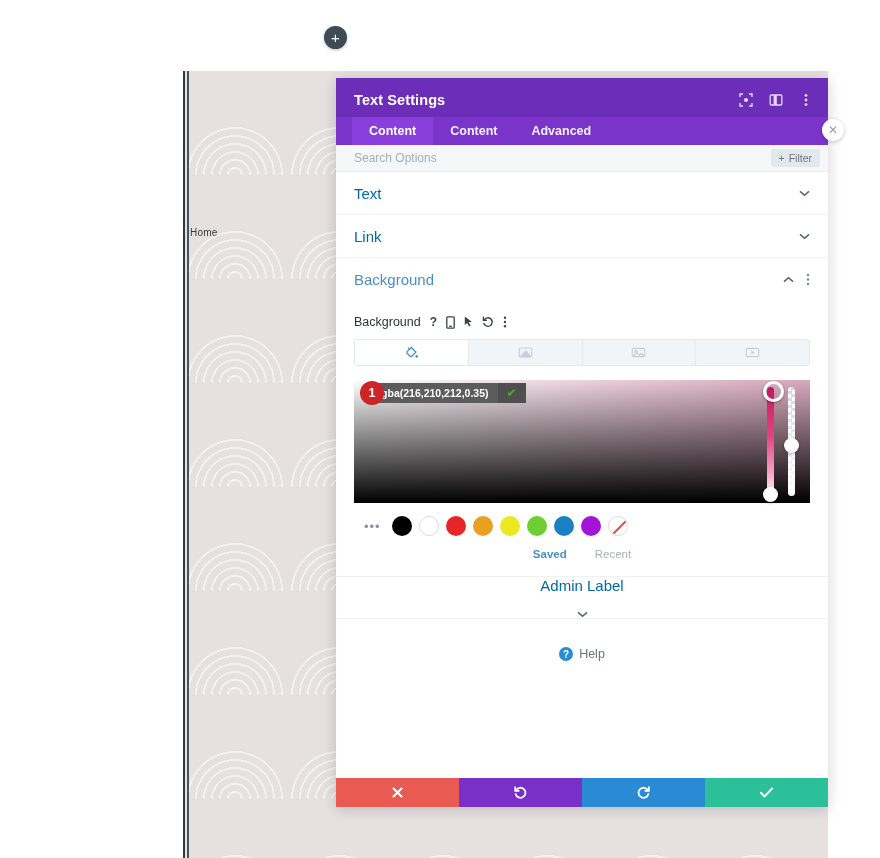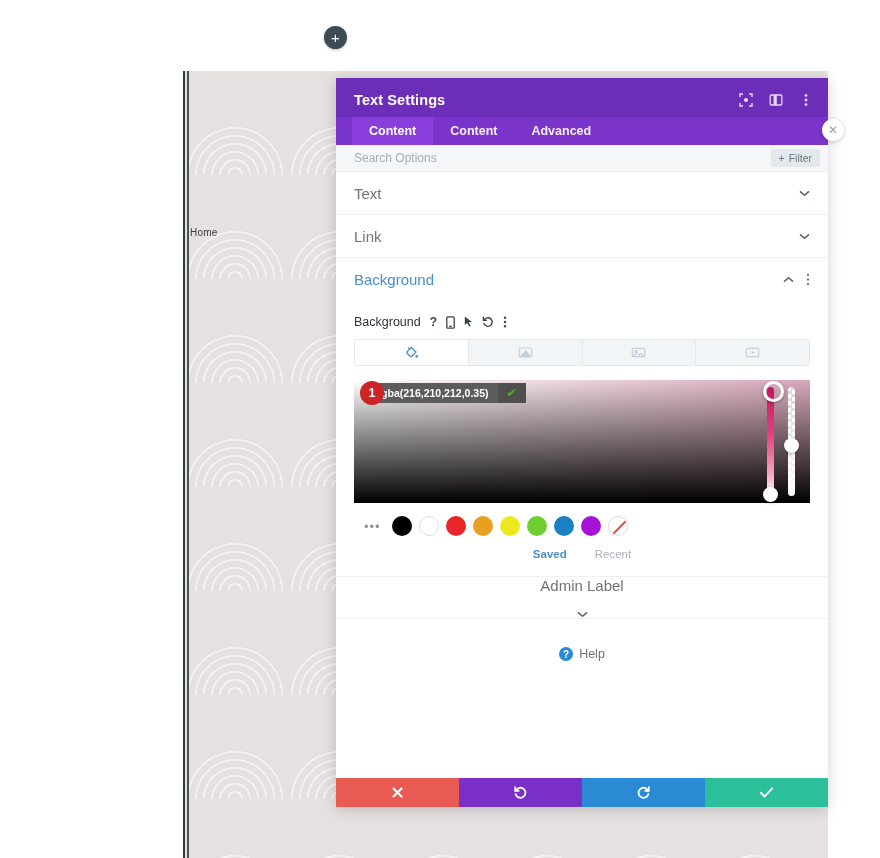--- a/index.html
+++ b/index.html
@@ -190,21 +190,21 @@
     height: 43px;
     display: flex;
     align-items: center;
     padding: 0 18px;
     border-bottom: 1px solid #eef1f4;
     cursor: pointer;
   }
   .accordion .acc-label {
     flex: 1;
     font-size: 15px;
-    color: #737373;
+    color: #0369a1;
   }
   .accordion.open .acc-label { color: #4a8fc4; }
   .chev { color: #5c6670; font-size: 11px; display:flex; align-items:center; }
   .acc-dots { color: #7d868e; font-size: 12px; margin-left: 12px; display:flex; align-items:center; }
 
   .section-body { padding: 10px 18px 16px; }
 
   .field-label-row {
     display: flex;
     align-items: center;

